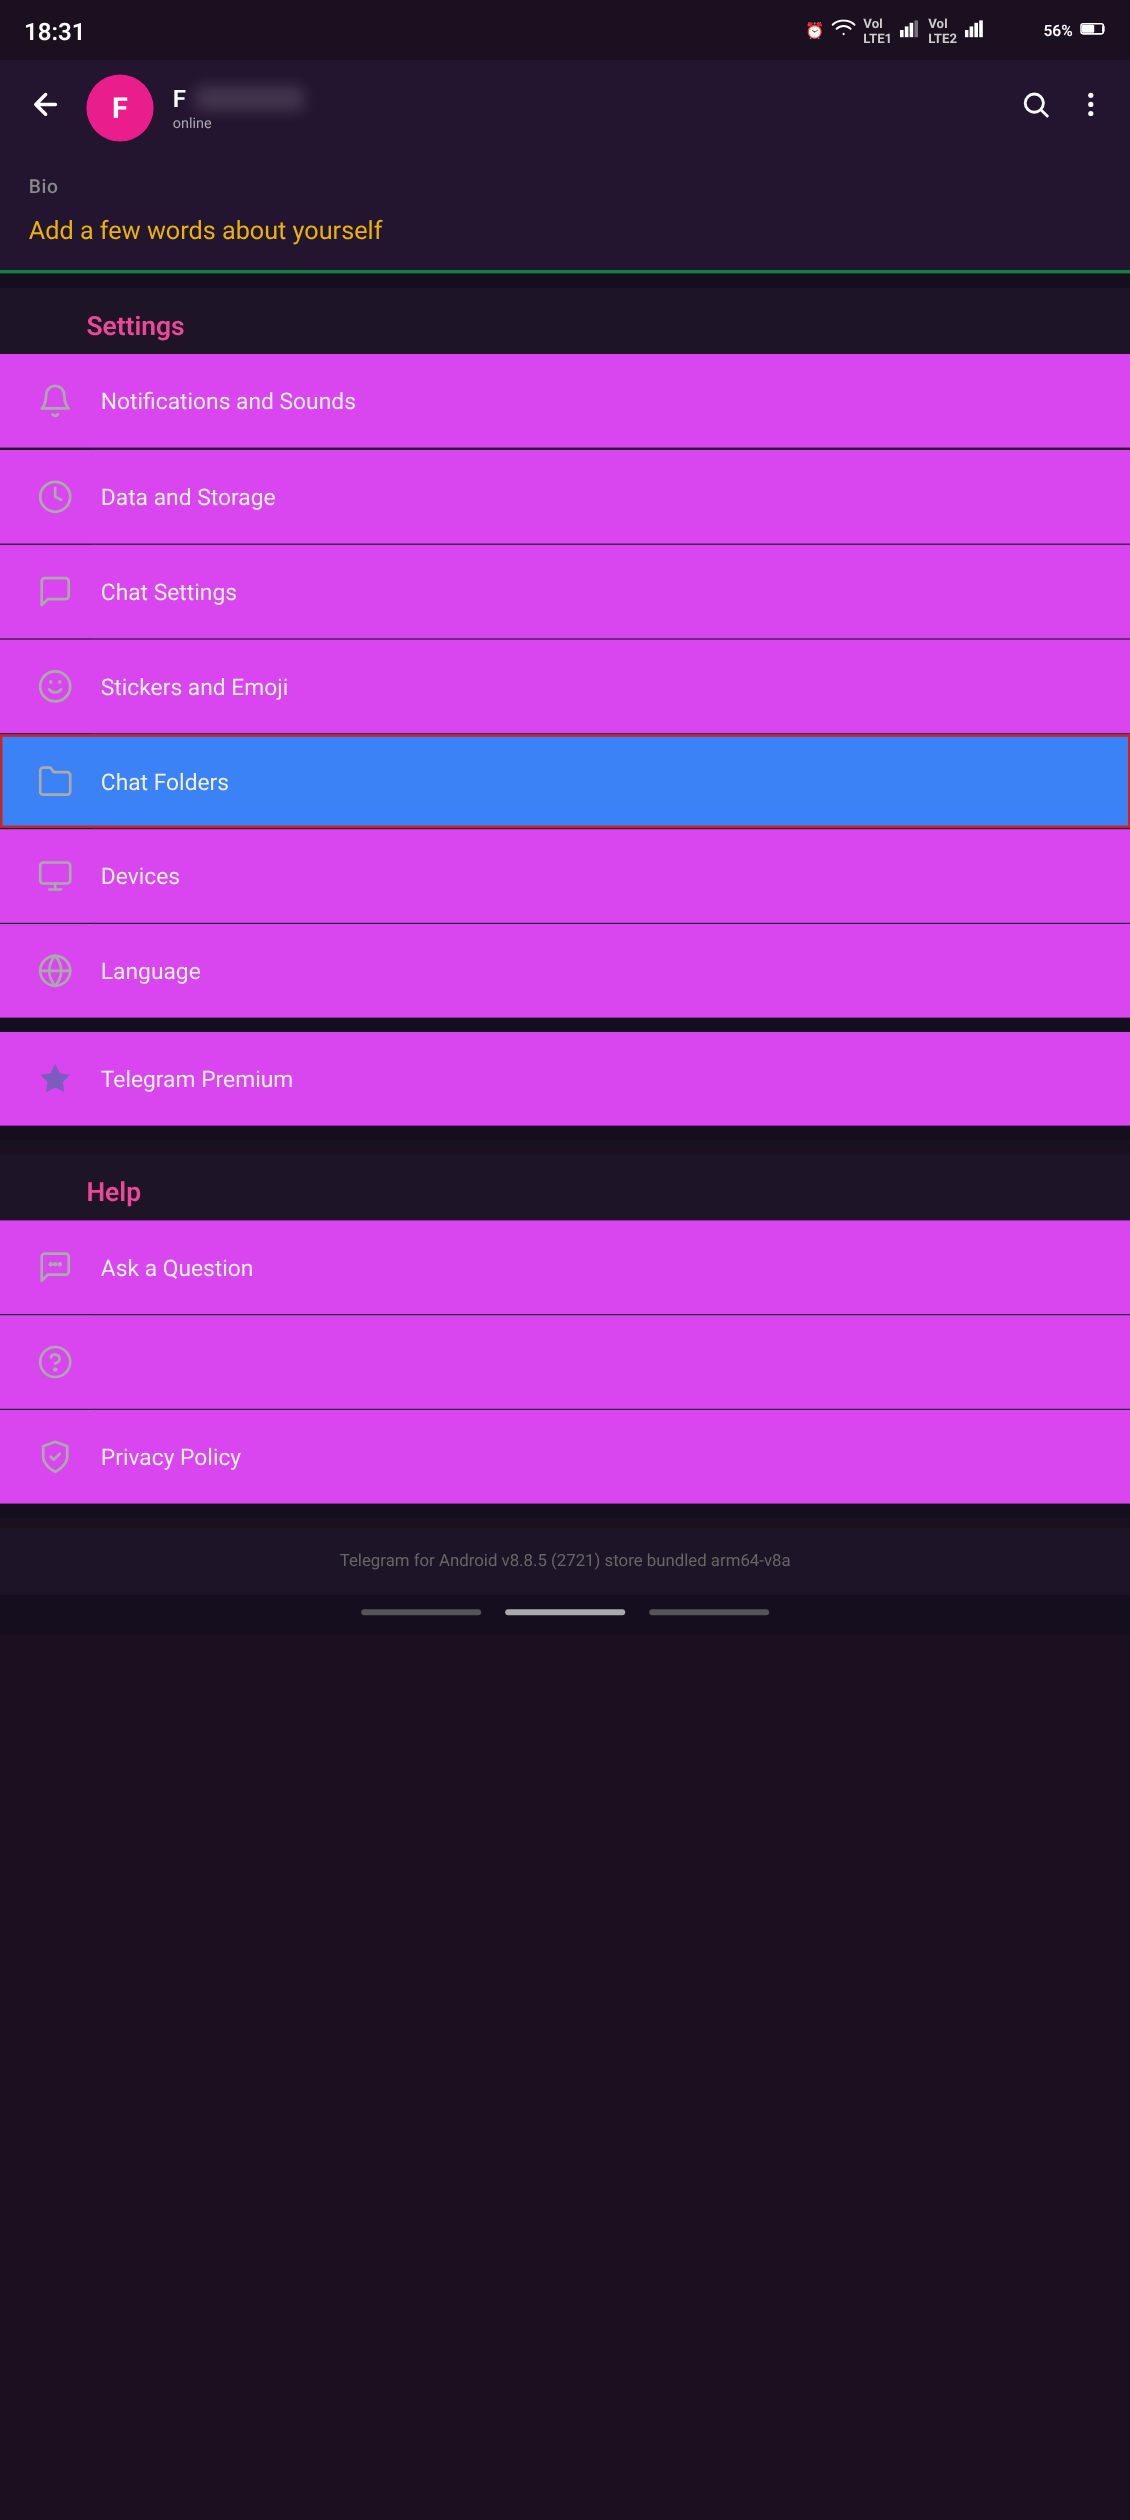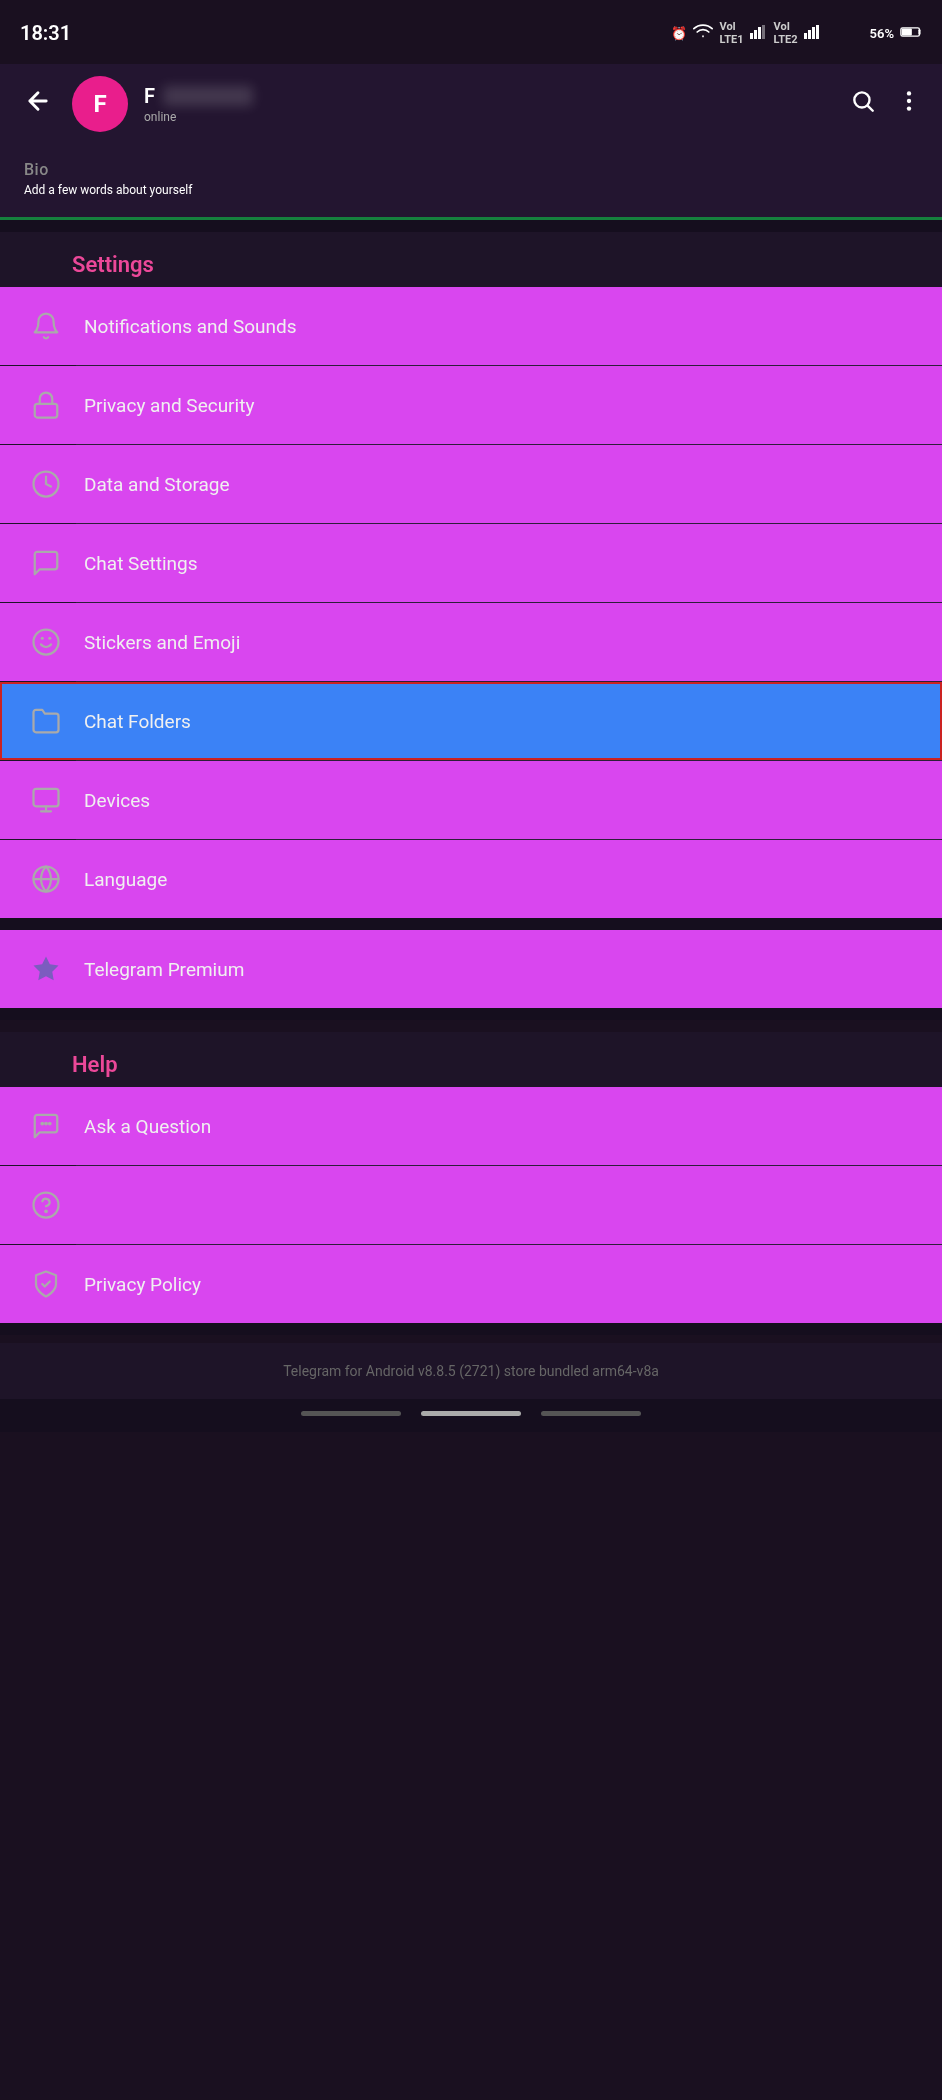--- a/index.html
+++ b/index.html
@@ -12,21 +12,21 @@
       overflow-x: hidden;
     }
 
     
     .status-bar {
       display: flex;
       justify-content: space-between;
       align-items: center;
       padding: 10px 20px 8px 20px;
       background-color: #1a1020;
-      height: 64px;
+      height: 50px;
     }
     .status-time {
       font-size: 20px;
       font-weight: 600;
       color: #ffffff;
     }
     .status-icons {
       display: flex;
       align-items: center;
       gap: 6px;
@@ -115,23 +115,23 @@
       padding: 16px 24px 20px 24px;
       border-bottom: 3px solid #15803d;
     }
     .bio-label {
       font-size: 16px;
       color: #888888;
       font-weight: 500;
       letter-spacing: 0.5px;
     }
     .bio-value {
-      font-size: 12px;
-      color: #ffffff;
-      margin-top: 4px;
+      font-size: 21px;
+      color: #eab308;
+      margin-top: 16px;
     }
 
     
     .section-divider {
       height: 12px;
       background-color: #150e1e;
     }
 
     
     .settings-section {
@@ -318,29 +318,20 @@
     <div class="menu-icon">
       <svg viewBox="0 0 24 24" stroke-linecap="round" stroke-linejoin="round">
         <path d="M18 8A6 6 0 0 0 6 8c0 7-3 9-3 9h18s-3-2-3-9"></path>
         <path d="M13.73 21a2 2 0 0 1-3.46 0"></path>
       </svg>
     </div>
     <span class="menu-text">Notifications and Sounds</span>
   </div>
   <div class="menu-item-separator"></div>
 
-  <div class="menu-item">
-    <div class="menu-icon">
-      <svg viewBox="0 0 24 24" stroke-linecap="round" stroke-linejoin="round">
-        <rect x="3" y="11" width="18" height="11" rx="2" ry="2"></rect>
-        <path d="M7 11V7a5 5 0 0 1 10 0v4"></path>
-      </svg>
-    </div>
-    <span class="menu-text">Privacy and Security</span>
-  </div>
   <div class="menu-item-separator"></div>
 
   <div class="menu-item">
     <div class="menu-icon">
       <svg viewBox="0 0 24 24" stroke-linecap="round" stroke-linejoin="round">
         <circle cx="12" cy="12" r="10"></circle>
         <polyline points="12 6 12 12 16 14"></polyline>
       </svg>
     </div>
     <span class="menu-text">Data and Storage</span>

